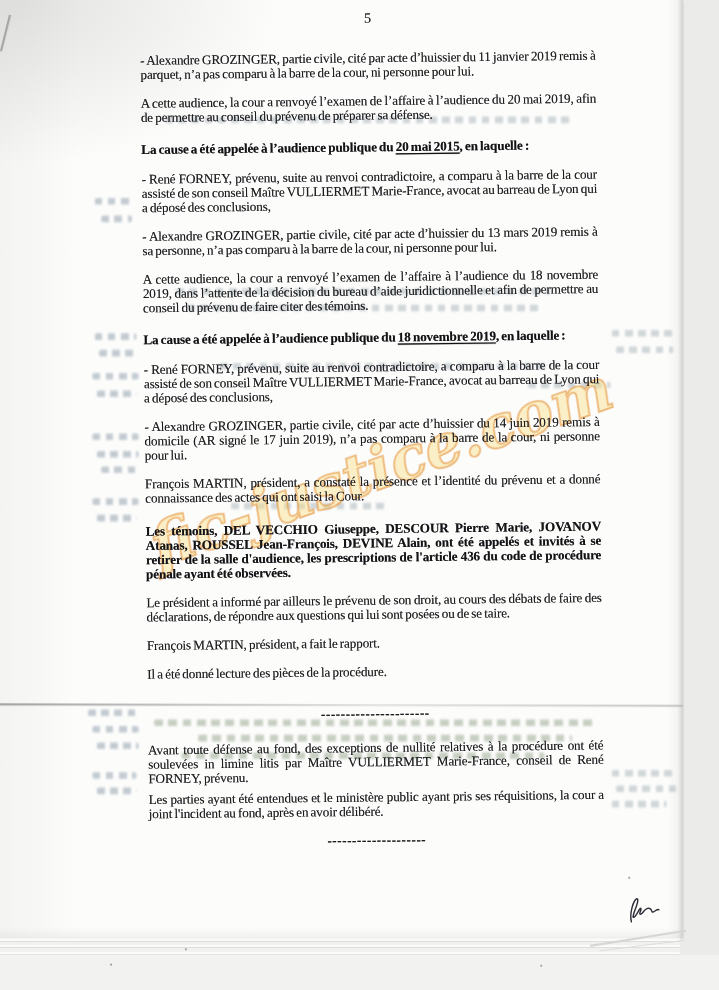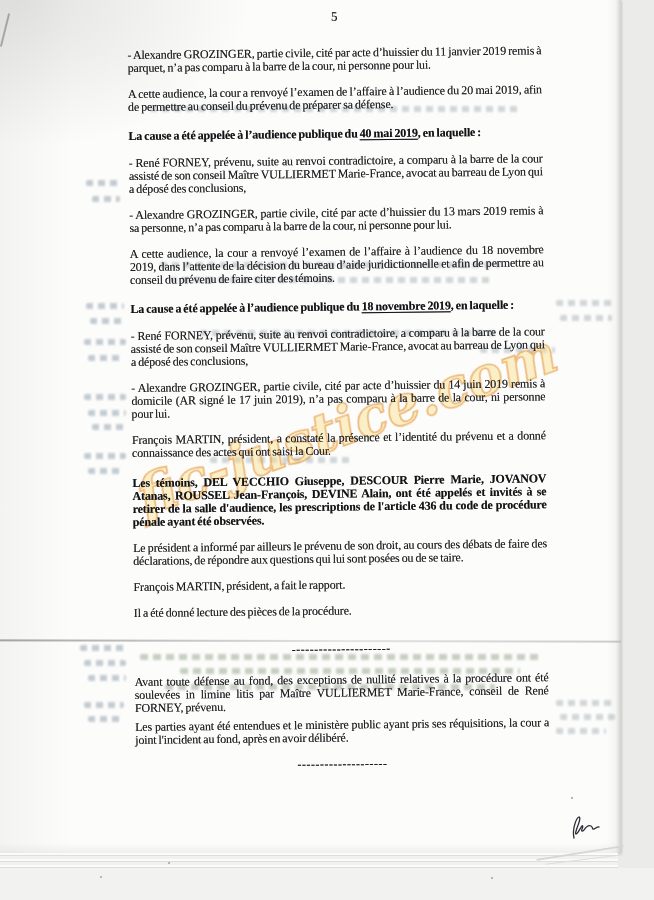--- a/index.html
+++ b/index.html
@@ -115,21 +115,21 @@
 
   <div class="crease"></div>
   <div class="fold"></div>
 
   <div class="content">
     <div class="pageno">5</div>
 
     <p class="para">- Alexandre GROZINGER, partie civile, cité par acte d’huissier du 11 janvier 2019 remis à parquet, n’a pas comparu à la barre de la cour, ni personne pour lui.</p>
     <p class="para">A cette audience, la cour a renvoyé l’examen de l’affaire à l’audience du 20 mai 2019, afin de permettre au conseil du prévenu de préparer sa défense.</p>
 
-    <p class="para heading"><span>La cause a été appelée à l’audience publique du </span><span class="u">40 mai 2019</span><span>, en laquelle :</span></p>
+    <p class="para heading"><span>La cause a été appelée à l’audience publique du </span><span class="u">20 mai 2015</span><span>, en laquelle :</span></p>
 
     <p class="para">- René FORNEY, prévenu, suite au renvoi contradictoire, a comparu à la barre de la cour assisté de son conseil Maître VULLIERMET Marie-France, avocat au barreau de Lyon qui a déposé des conclusions,</p>
     <p class="para">- Alexandre GROZINGER, partie civile, cité par acte d’huissier du 13 mars 2019 remis à sa personne, n’a pas comparu à la barre de la cour, ni personne pour lui.</p>
     <p class="para">A cette audience, la cour a renvoyé l’examen de l’affaire à l’audience du 18 novembre 2019, dans l’attente de la décision du bureau d’aide juridictionnelle et afin de permettre au conseil du prévenu de faire citer des témoins.</p>
 
     <p class="para heading"><span>La cause a été appelée à l’audience publique du </span><span class="u">18 novembre 2019</span><span>, en laquelle :</span></p>
 
     <p class="para">- René FORNEY, prévenu, suite au renvoi contradictoire, a comparu à la barre de la cour assisté de son conseil Maître VULLIERMET Marie-France, avocat au barreau de Lyon qui a déposé des conclusions,</p>
     <p class="para">- Alexandre GROZINGER, partie civile, cité par acte d’huissier du 14 juin 2019 remis à domicile (AR signé le 17 juin 2019), n’a pas comparu à la barre de la cour, ni personne pour lui.</p>
     <p class="para">François MARTIN, président, a constaté la présence et l’identité du prévenu et a donné connaissance des actes qui ont saisi la Cour.</p>

